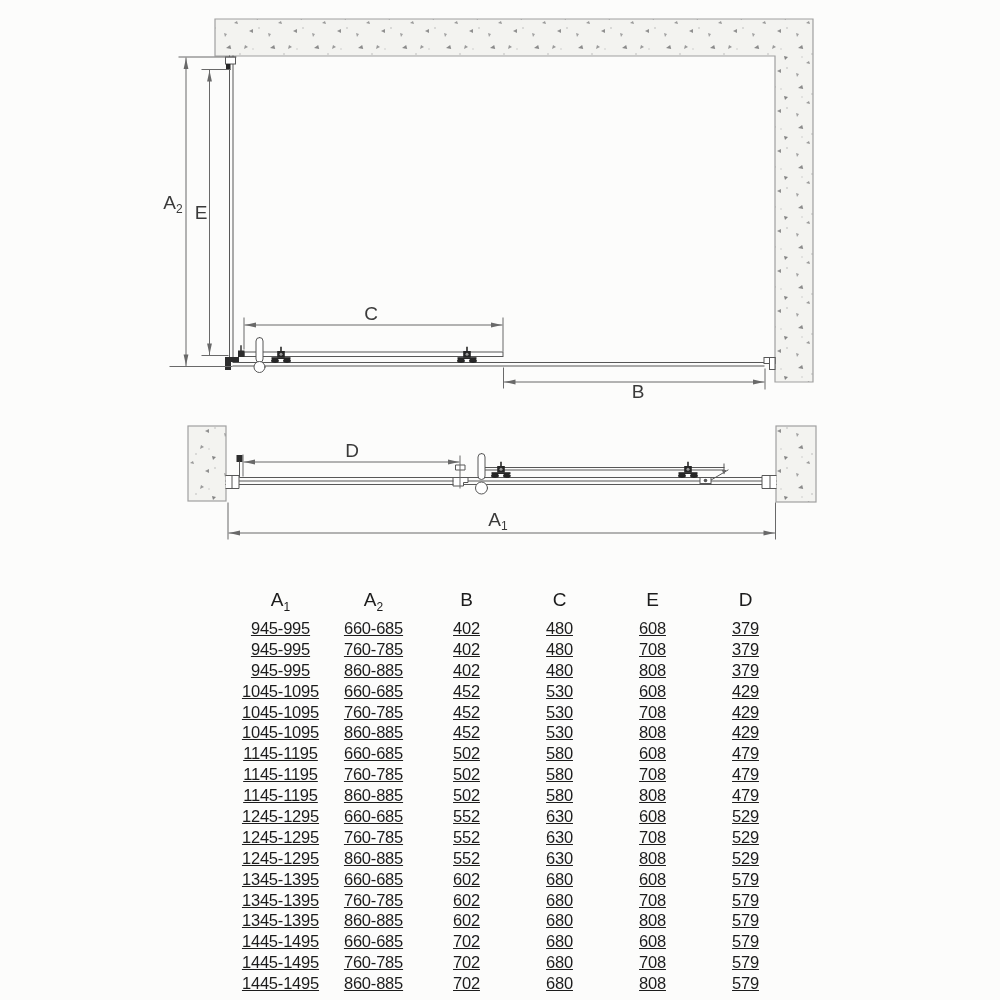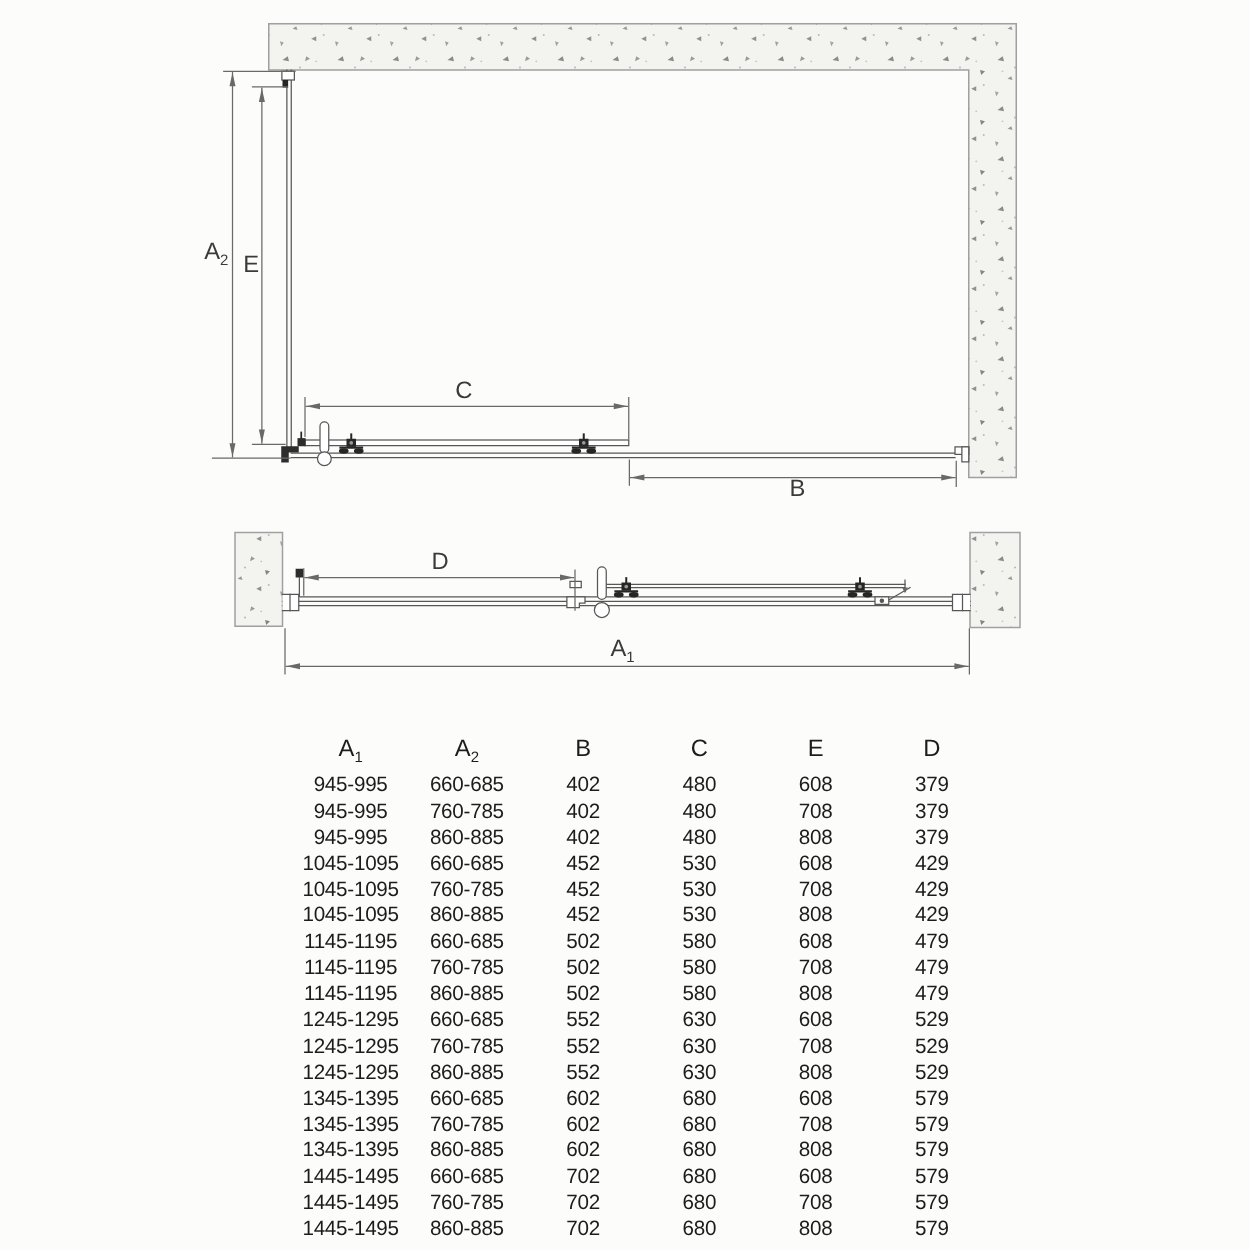--- a/index.html
+++ b/index.html
@@ -6,21 +6,21 @@
   body{background:var(--bg,#fcfcfb);font-family:"Liberation Sans",sans-serif;}
   .stage{position:relative;width:944px;height:1000px;background:var(--bg,#fcfcfb);overflow:hidden;}
   .draw{position:absolute;left:0;top:0;width:1000px;height:560px;}
   .dim-label{position:absolute;transform:translate(-50%,-50%);font-size:19px;color:#3a3a3a;white-space:nowrap;line-height:1;}
   .dim-label sub{font-size:12px;line-height:0;}
   .dims-table{position:absolute;left:234px;top:589px;width:558px;color:var(--text,#1c1c1c);}
   .tr{display:grid;grid-template-columns:repeat(6,93px);}
   .thead{height:21px;line-height:21px;font-size:19px;}
   .thead .th{text-align:center;}
   .thead sub{font-size:12px;line-height:0;}
-  .tbody{margin-top:8px;}
+  .tbody{margin-top:8px;text-decoration:underline;}
   .tbody .tr{height:20.9px;line-height:20.9px;}
   .td{text-align:center;font-size:16.5px;letter-spacing:-0.2px;}
 </style>
 </head>
 <body>
 
 <div class="stage">
 
   <svg class="draw" viewBox="0 0 1000 560">
     <defs>

